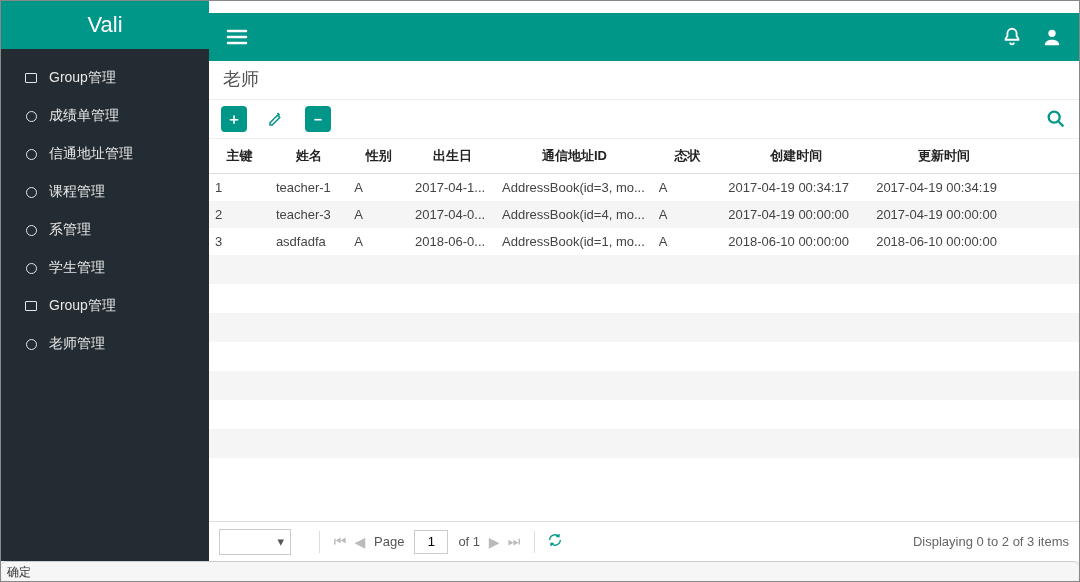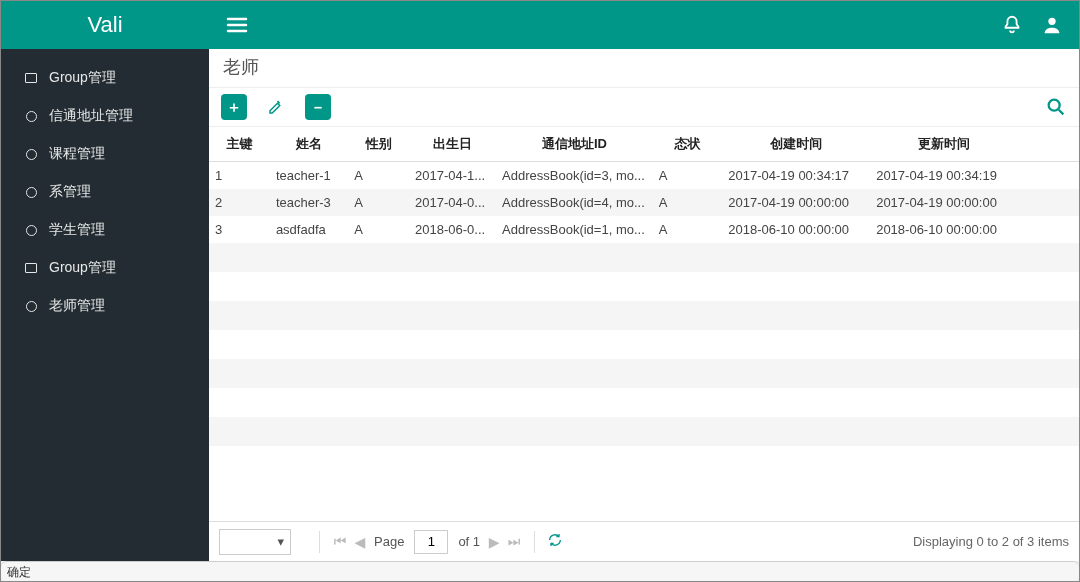--- a/index.html
+++ b/index.html
@@ -104,20 +104,21 @@
       width: 10px; height: 8px;
       border: 1.5px solid #e6e6e6;
       border-radius: 1px;
       display: block;
     }
     .main {
       flex: 1;
       display: flex;
       flex-direction: column;
       background: #eee;
+      margin-top: 12px;
     }
     .topbar {
       height: 48px;
       background: #009688;
       display: flex;
       align-items: center;
       padding: 0 16px;
     }
     .hamburger {
       width: 24px; height: 24px;
@@ -246,20 +247,24 @@
 
 <div class="window-chrome">
 
   <div class="app">
     <aside class="sidebar">
       <div class="brand">Vali</div>
       <ul class="side-nav">
         <li>
           <span class="side-icon box"></span>
           <span>Group管理</span>
+        </li>
+        <li>
+          <span class="side-icon circle"></span>
+          <span>成绩单管理</span>
         </li>
         <li>
           <span class="side-icon circle"></span>
           <span>信通地址管理</span>
         </li>
         <li>
           <span class="side-icon circle"></span>
           <span>课程管理</span>
         </li>
         <li>

